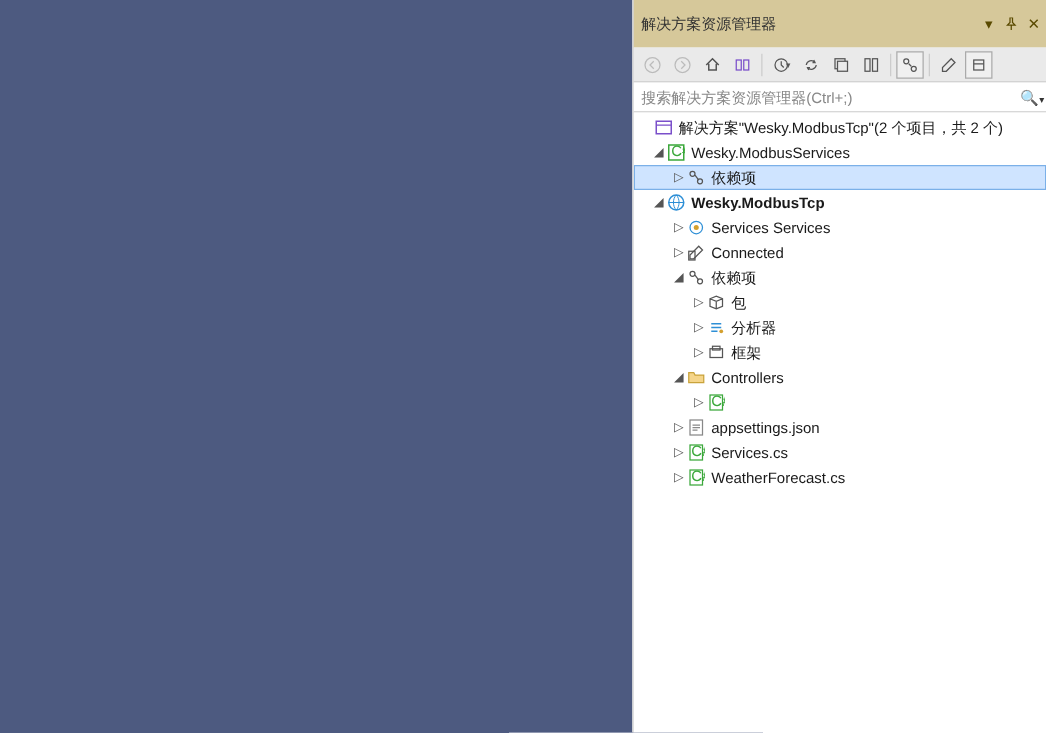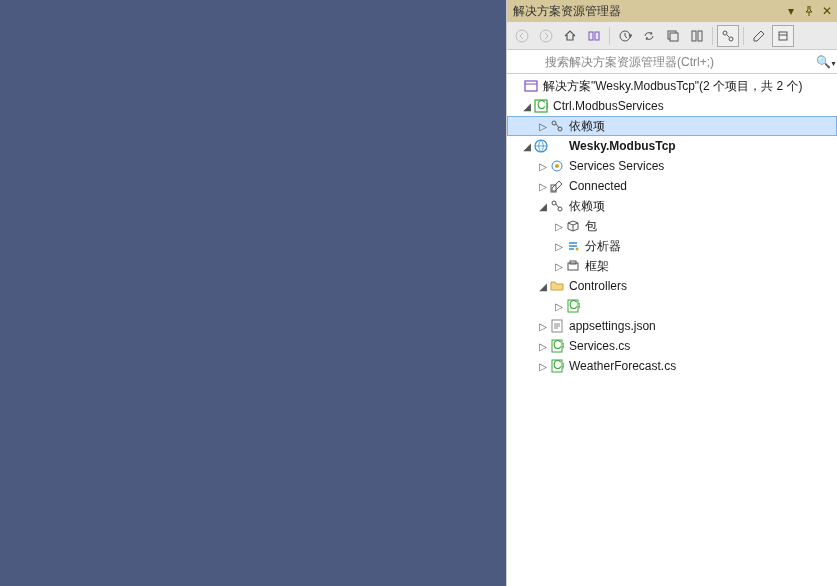--- a/index.html
+++ b/index.html
@@ -1,36 +1,36 @@
 <!DOCTYPE html>
 <html><head>
 <meta charset="utf-8">
 <style>
 * { margin: 0; padding: 0; box-sizing: border-box; font-family: "Microsoft YaHei", "Segoe UI", sans-serif; font-size: 12px; }
 html, body { width: 837px; height: 586px; overflow: hidden; }
 .workspace { display: flex; width: 100%; height: 100%; }
 .editor-area { flex: 1; background: #4d5a80; }
 .panel { width: 331px; background: #f5f5f5; border-left: 1px solid #ccc; display: flex; flex-direction: column; }
-.panel-header { background: #d6c89a; height: 22px; display: flex; align-items: center; padding: 0 4px; color: #333; }
+.panel-header { background: #d6c89a; height: 38px; display: flex; align-items: center; padding: 0 4px; color: #333; }
 .panel-title { flex: 1; padding-left: 2px; }
 .panel-header-icons { display: flex; gap: 6px; align-items: center; }
 .hdr-ico { width: 12px; height: 12px; display: inline-flex; align-items: center; justify-content: center; color: #5a4a00; cursor: pointer; }
 .toolbar { background: #eaeaea; border-bottom: 1px solid #ccc; height: 28px; display: flex; align-items: center; padding: 0 4px; gap: 2px; }
 .tb-btn { width: 22px; height: 22px; display: inline-flex; align-items: center; justify-content: center; color: #555; cursor: pointer; border: 1px solid transparent; }
 .tb-btn.disabled { color: #bbb; cursor: default; }
 .tb-btn.framed { border: 1px solid #aaa; background: #f0f0f0; }
 .tb-sep { width: 1px; height: 18px; background: #ccc; margin: 0 2px; }
 .search-row { display: flex; align-items: center; border-bottom: 1px solid #ccc; background: #fff; height: 24px; }
-.search-input { flex: 1; border: none; outline: none; padding: 0 6px; height: 100%; color: #4d7c0f; background: transparent; margin-left: 32px; }
+.search-input { flex: 1; border: none; outline: none; padding: 0 6px; height: 100%; color: #4d7c0f; background: transparent; }
 .search-input::placeholder { color: #888; }
 .search-icon { width: 22px; text-align: center; color: #333; cursor: pointer; }
 .tree { flex: 1; background: #fff; overflow: auto; padding-top: 2px; user-select: none; }
 .node { display: flex; align-items: center; height: 20px; white-space: nowrap; cursor: pointer; }
 .node.selected { background: #cfe4ff; outline: 1px solid #7bb0e8; outline-offset: -1px; }
-.node.bold .label { font-weight: bold; margin-left: 16px; }
+.node.bold .label { font-weight: bold; }
 .arrow { width: 12px; display: inline-flex; justify-content: center; color: #555; font-size: 10px; }
 .arrow.blank { visibility: hidden; }
 .ico { width: 16px; height: 16px; display: inline-flex; align-items: center; justify-content: center; margin-right: 4px; }
 .label { color: #1a1a1a; }
 .pad { display: inline-block; }
 svg { display: block; }
 </style>
 </head>
 <body>
 
@@ -144,21 +144,21 @@
 
       <div class="node">
         <span class="pad" style="width:14px"></span>
         <span class="arrow">◢</span>
         <span class="ico">
             <svg width="14" height="14" viewBox="0 0 14 14">
               <rect x="1" y="1" width="12" height="12" fill="none" stroke="#3ba83b" stroke-width="1.2"></rect>
               <text x="3" y="10" font-size="8" fill="#3ba83b">C#</text>
             </svg>
           </span>
-        <span class="label">Ctrl.ModbusServices</span>
+        <span class="label">Wesky.ModbusServices</span>
       </div>
 
       <div class="node selected">
         <span class="pad" style="width:30px"></span>
         <span class="arrow">▷</span>
         <span class="ico">
             <svg width="14" height="14" viewBox="0 0 14 14">
               <circle cx="4" cy="4" r="2" fill="none" stroke="#555"></circle>
               <circle cx="10" cy="10" r="2" fill="none" stroke="#555"></circle>
               <path d="M6 5l3 4" stroke="#555"></path>

